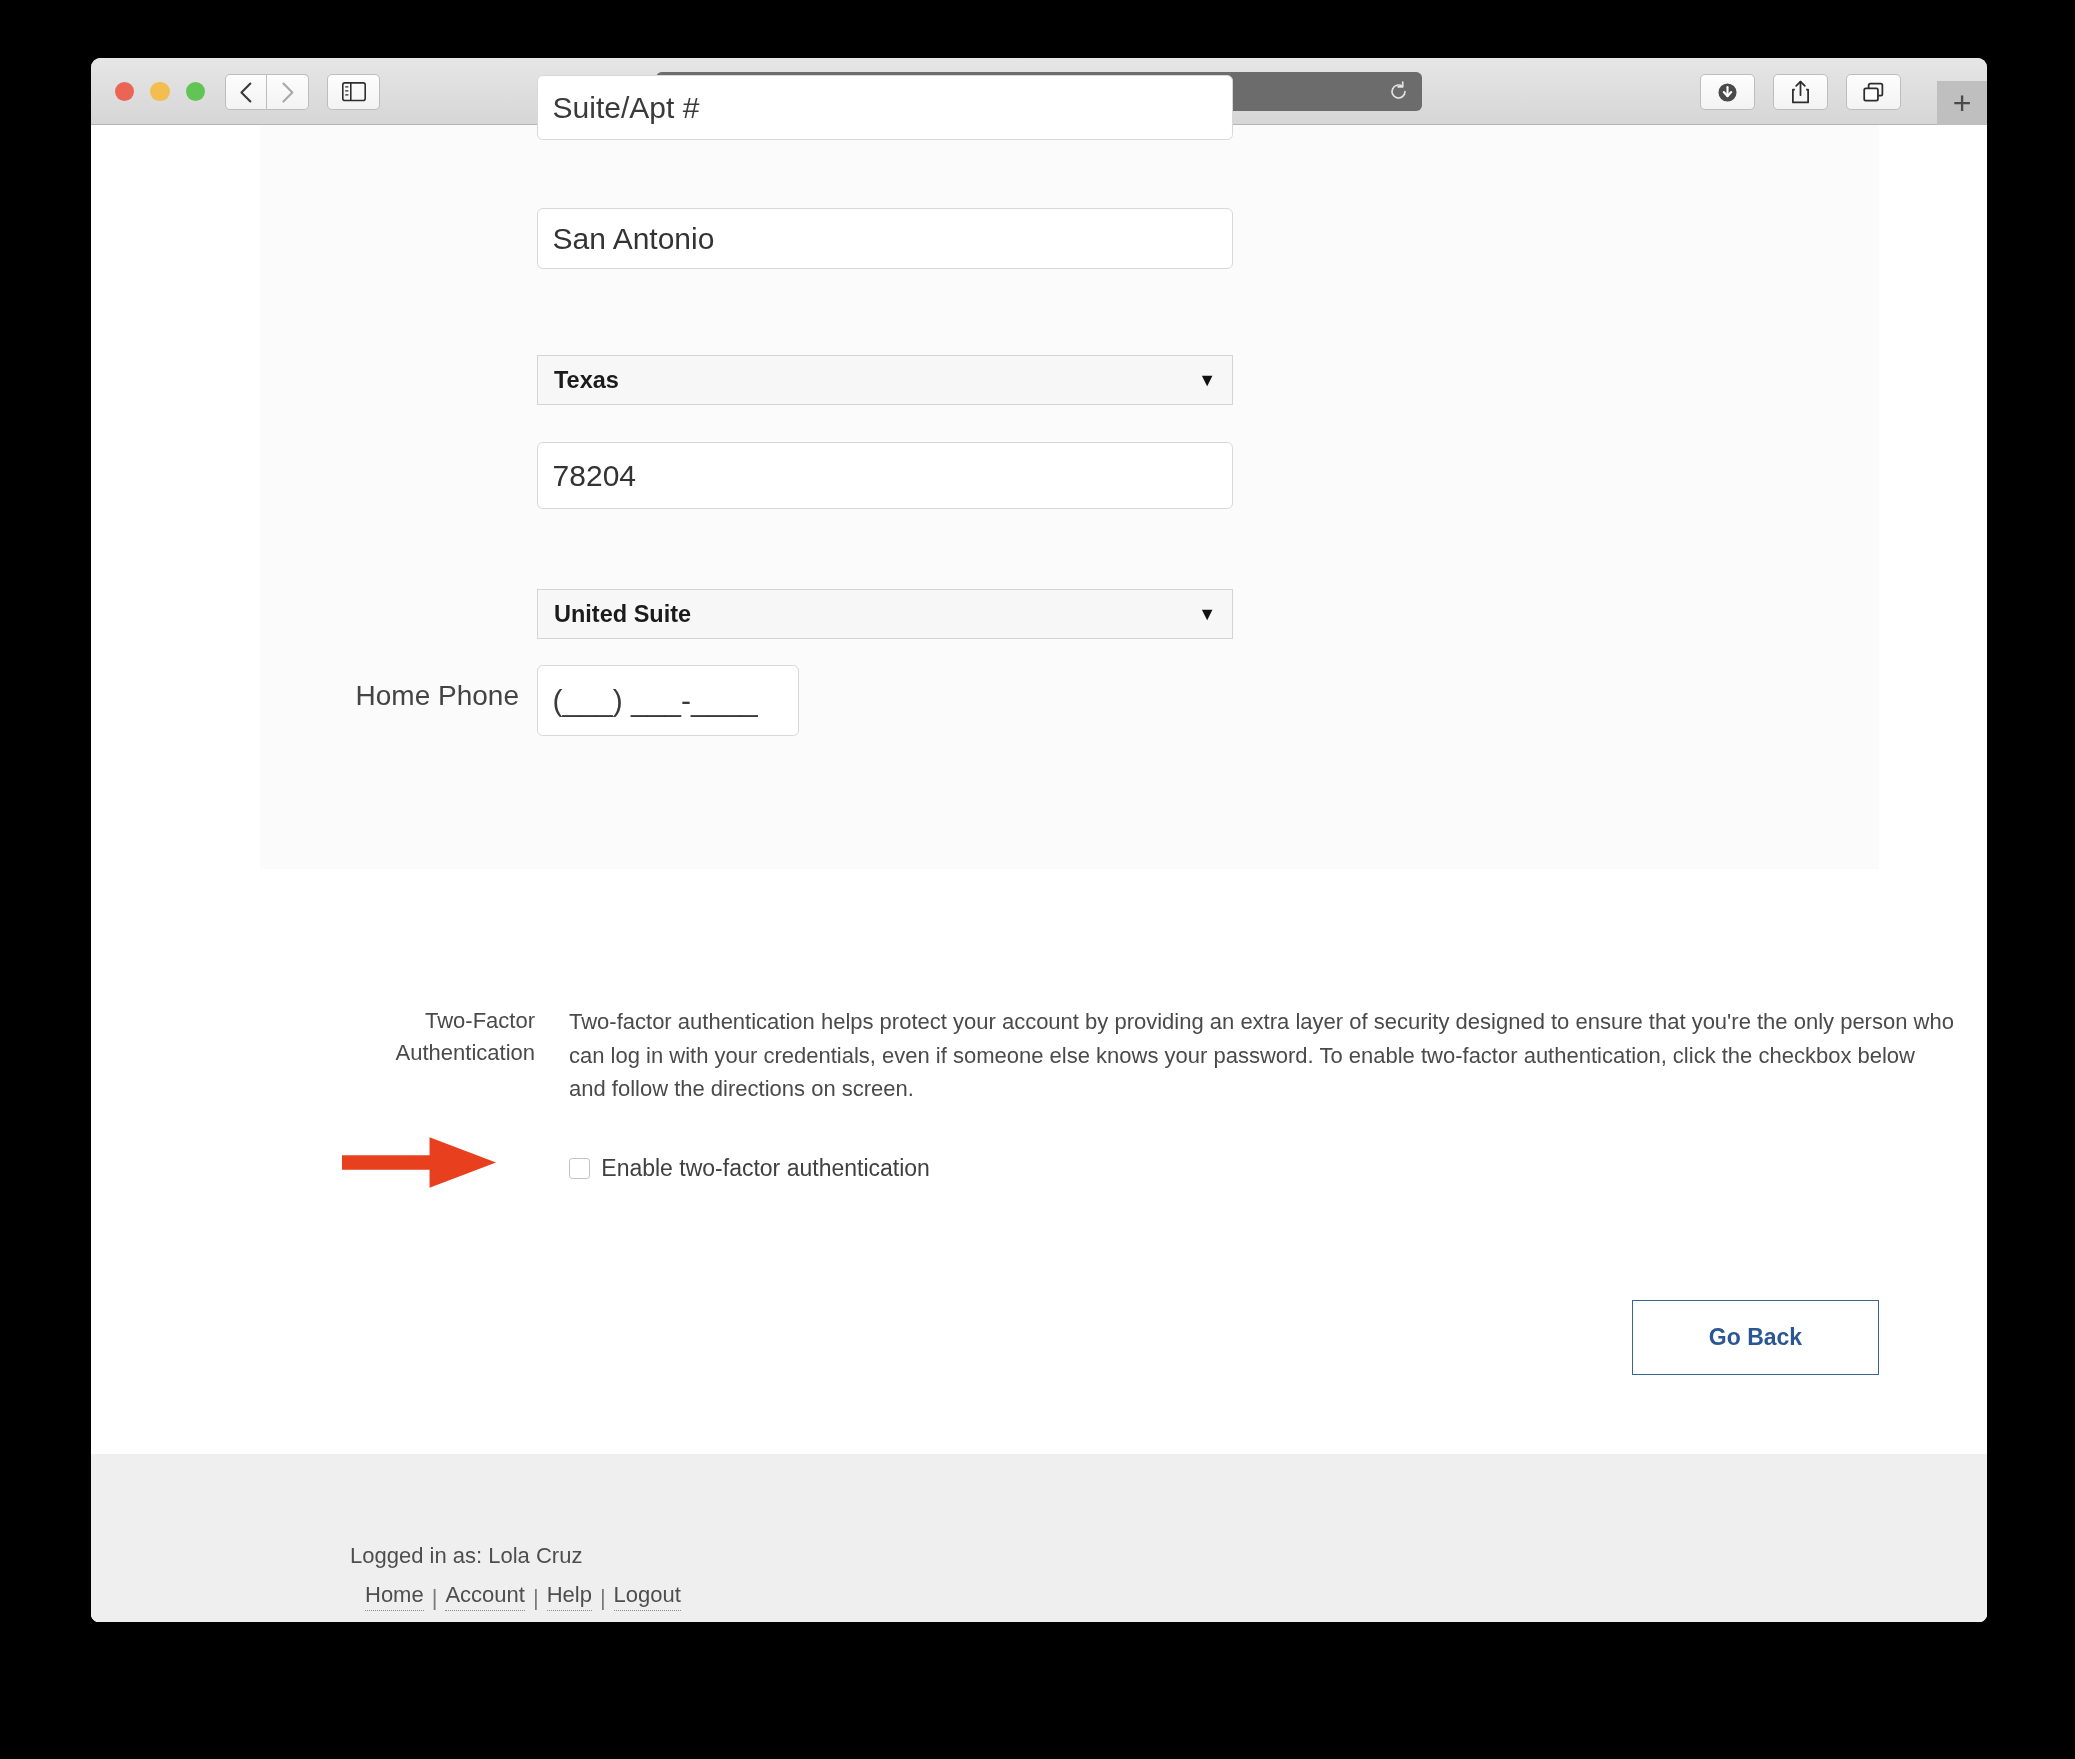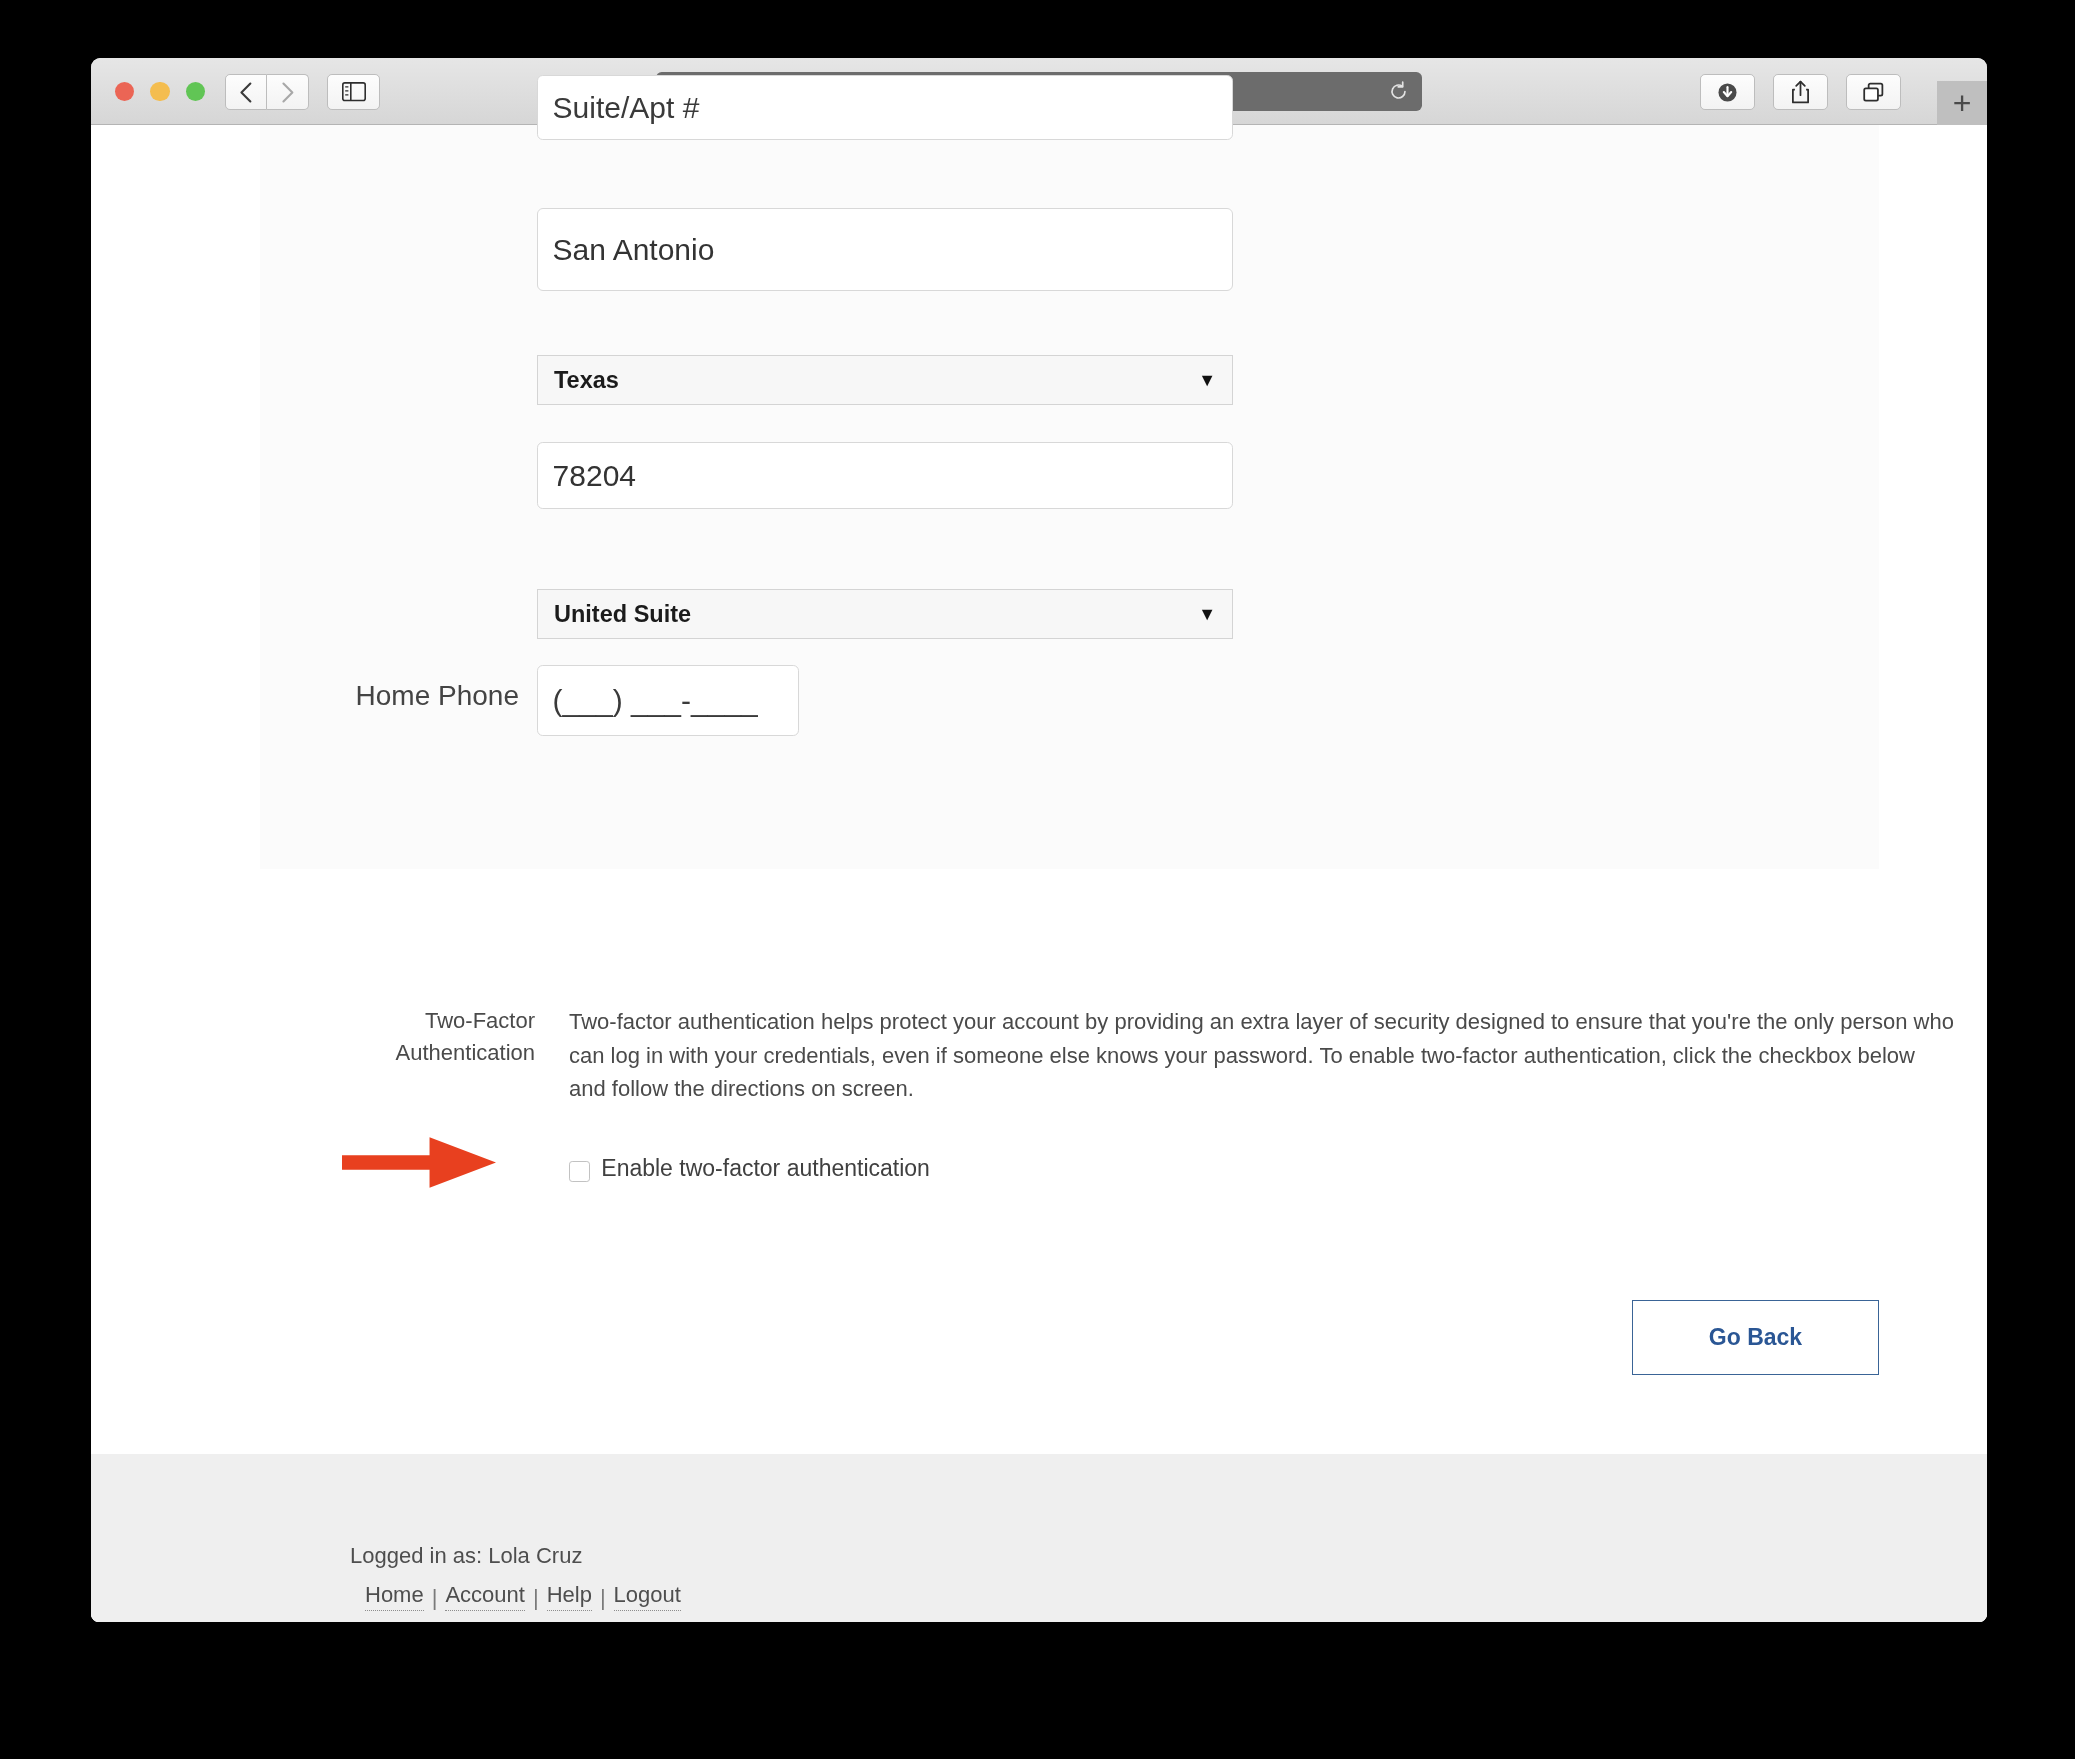--- a/index.html
+++ b/index.html
@@ -237,21 +237,21 @@
     color: #4a4a4a;
     font-size: 22px;
     line-height: 1.53;
   }
 
   .checkbox-row {
     position: absolute;
     left: 309px;
     top: 150px;
     display: flex;
-    align-items: flex-end;
+    align-items: center;
   }
   .checkbox-box {
     width: 21px;
     height: 21px;
     border: 0.8px solid #c2c2c2;
     border-radius: 3.2px;
     background: #ffffff;
     margin-right: 11.3px;
     box-sizing: border-box;
   }
@@ -424,21 +424,21 @@
 
   <div class="page">
 
     <div class="address-section">
 
       <div class="field-row" style="left:277px; top:-50px;">
         <div class="text-input placeholder-only" style="width:696px; height:65px;">Suite/Apt #</div>
       </div>
 
       <div class="field-row" style="left:277px; top:83px;">
-        <div class="text-input" style="width:696px; height:83px;border-radius:6px;">San Antonio</div>
+        <div class="text-input" style="width:696px; height:61px;border-radius:6px;">San Antonio</div>
       </div>
 
       <div class="field-row" style="left:277px; top:230px;">
         <div class="select-input" style="width:696px; height:50px;">
           <span>Texas</span>
           <span class="select-caret">▼</span>
         </div>
       </div>
 
       <div class="field-row" style="left:277px; top:317px;">

